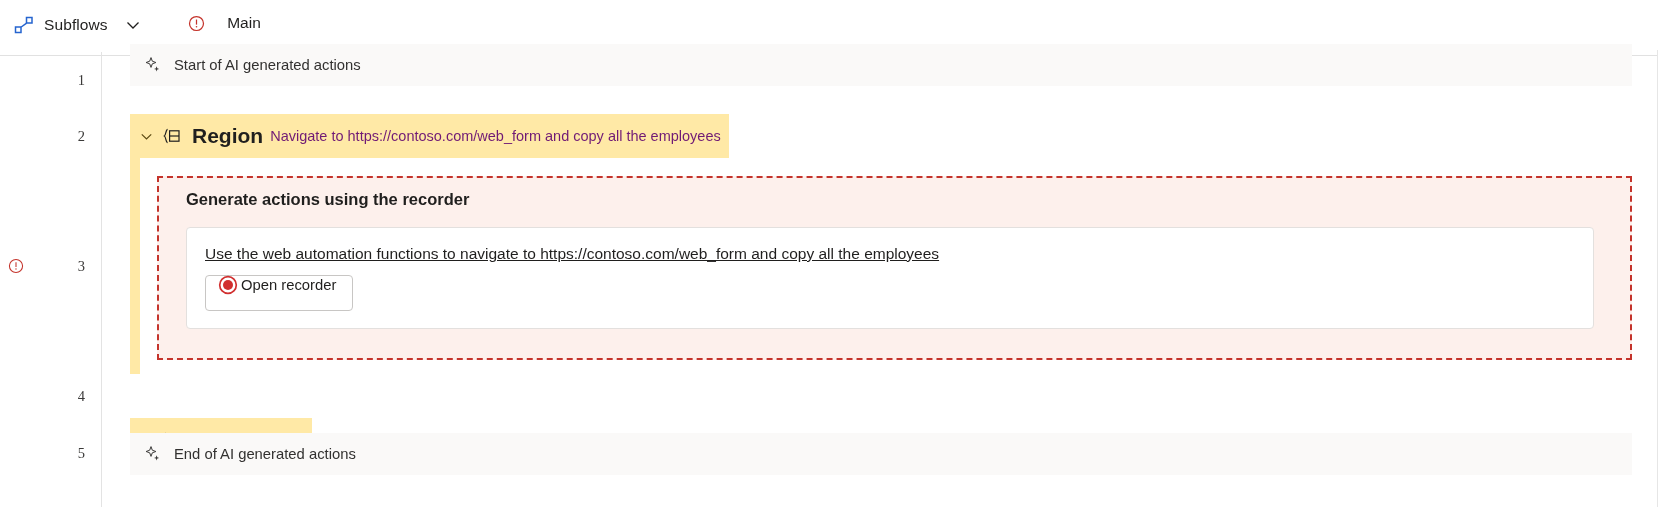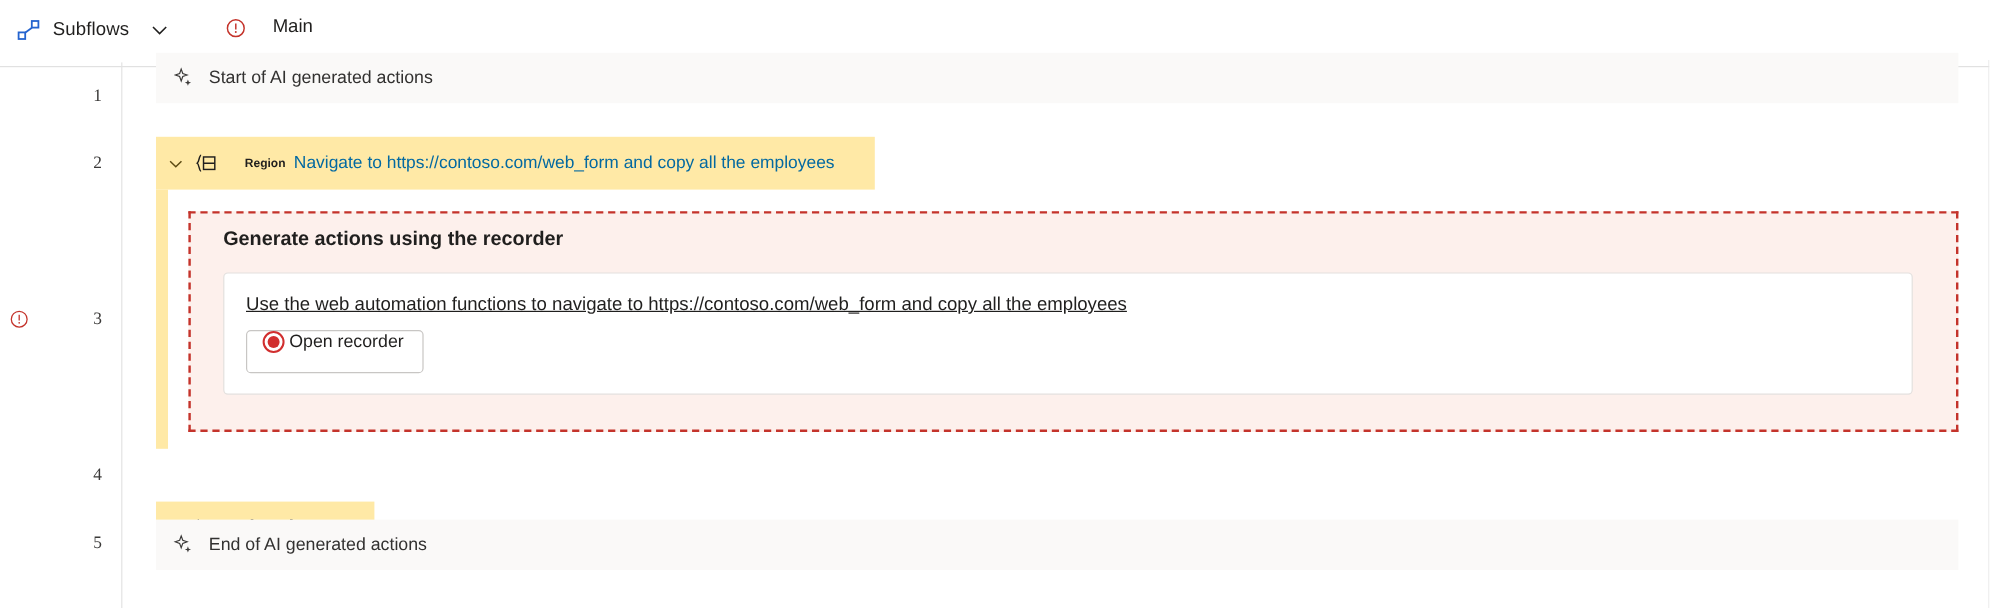--- a/index.html
+++ b/index.html
@@ -105,28 +105,28 @@
     background: #ffe9a6;
     display: flex;
     align-items: center;
     padding-left: 8px;
     gap: 7px;
     cursor: pointer;
   }
   .region-chev { width: 17px; height: 17px; display: block; flex: none; }
   .region-icon { width: 20px; height: 20px; display: block; flex: none; }
   .region-title {
-    font-size: 10px;
+    font-size: 21px;
     font-weight: bold;
     color: #201f1e;
-    margin-left: 15px;
+    margin-left: 3px;
   }
   .region-desc {
     font-size: 14.5px;
-    color: #0369a1;
+    color: #701a75;
   }
 
   
   .region-bar {
     position: absolute;
     left: 130px; top: 158px;
     width: 10px; height: 216px;
     background: #ffe9a6;
   }
 

